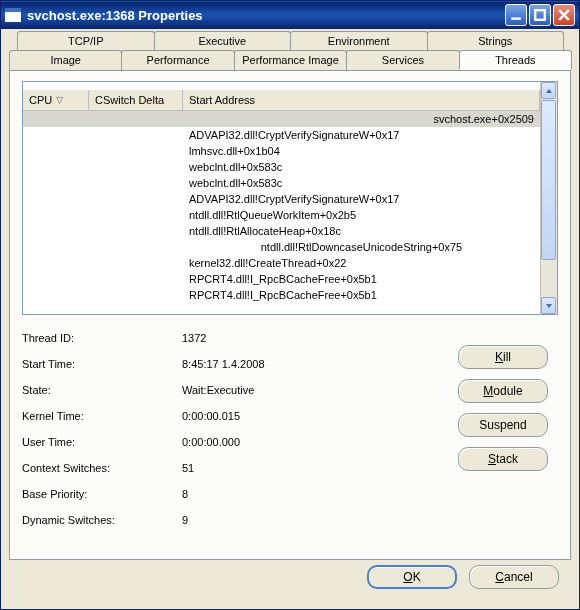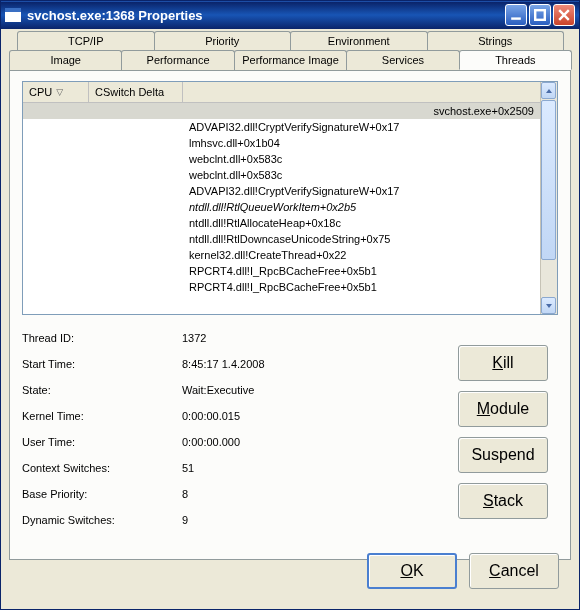--- a/index.html
+++ b/index.html
@@ -14,38 +14,38 @@
   .winbtn svg { width:12px; height:12px; }
   .client { position: absolute; top: 30px; left: 4px; right: 4px; bottom: 4px; }
   .tabs-row { position: relative; }
   .tabs-row ul { list-style: none; margin: 0; padding: 0; display: flex; }
   .tab { background: #ece9d8; border: 1px solid #919b9c; border-bottom: none; border-radius: 3px 3px 0 0; padding: 3px 0; flex: 1; text-align: center; position: relative; margin-right: -1px; cursor: default; }
   .row1 { margin: 0 12px 0 12px; }
   .row2 { margin: 0 4px; }
   .tab.active { background: #fcfcfa; border-bottom: 1px solid #fcfcfa; z-index: 2; }
   .tab-panel { border: 1px solid #919b9c; background: #fcfcfa; margin: 0 4px; height: 490px; position: relative; padding: 10px 12px; }
   .listview { border: 1px solid #7f9db9; background: #fff; height: 234px; position: relative; display: flex; }
-  .lv-body { flex: 1; overflow: hidden; position: relative; }
+  .lv-body { flex: 1; overflow: hidden; position: relative; margin-top: 8px; }
   .lv-header { display: flex; background: #ece9d8; height: 21px; border-bottom: 1px solid #c0c0c0; }
   .lv-col { border-right: 1px solid #c0c0c0; display:flex; align-items:center; padding: 0 6px; font-size: 11px; position: relative; }
   .lv-col .sort { margin-left: 4px; font-size:9px; color:#666; }
   .lv-rows { position: absolute; top: 21px; left: 0; right: 0; bottom: 0; overflow: hidden; }
   .lv-row { display: flex; height: 16px; align-items: center; white-space: nowrap; }
   .lv-row.selected { background: #d8d8d0; text-align: right; }
   .lv-cell { padding: 0 6px; overflow: hidden; }
   .scrollbar { width: 17px; background: #e9e7db; border-left: 1px solid #c6c3b6; position: relative; }
   .sbtn { width: 15px; height: 17px; margin: 0 auto; background: linear-gradient(to bottom,#dbeaff,#c1d7f5); border:1px solid #8ba8cf; border-radius:2px; display:flex; align-items:center; justify-content:center;}
   .sbtn.top { position:absolute; top:0; left:0; }
   .sbtn.bot { position:absolute; bottom:0; left:0; }
   .thumb { position:absolute; left:0; width:15px; top:18px; height:160px; background: linear-gradient(to bottom,#dbeaff,#c1d7f5); border:1px solid #8ba8cf; border-radius:2px;}
   .details { margin-top: 10px; display: flex; }
   .labels { width: 160px; line-height: 26px; }
   .values { flex: 1; line-height: 26px; }
   .detail-buttons { width: 100px; padding-top: 20px; }
-  .btn { width: 90px; height: 36px; margin-bottom: 10px; background: #ece9d8; border: 1px solid #919b9c; border-radius: 3px; display:flex; align-items:center; justify-content:center; font-size:16px; box-shadow: inset 1px 1px 0 #fff; }
+  .btn { width: 90px; height: 24px; margin-bottom: 10px; background: #ece9d8; border: 1px solid #919b9c; border-radius: 10px; display:flex; align-items:center; justify-content:center; font-size:12px; box-shadow: inset 1px 1px 0 #fff; }
   .btn .u { text-decoration: underline; }
   .dlgbtns { position: absolute; right: 16px; bottom: 6px; display: flex; gap: 12px; }
   .btn.ok { border: 2px solid #4a7fd0; }
 </style>
 </head>
 <body>
 
 <div class="window">
   <div class="titlebar">
     <span class="icon-box"></span>
@@ -64,21 +64,21 @@
         <svg viewBox="0 0 10 10">
           <path d="M1 1 L9 9 M9 1 L1 9" stroke="#fff" stroke-width="2"></path>
         </svg>
       </div>
   </div>
 
   <div class="client">
     <div class="tabs-row row1">
       <ul id="tabs-row1">
           <li class="tab">TCP/IP</li>
-          <li class="tab">Priority</li>
+          <li class="tab">Executive</li>
           <li class="tab">Environment</li>
           <li class="tab">Strings</li>
         </ul>
     </div>
     <div class="tabs-row row2">
       <ul id="tabs-row2">
           <li class="tab">Image</li>
           <li class="tab">Performance</li>
           <li class="tab">Performance Image</li>
           <li class="tab">Services</li>
@@ -91,20 +91,23 @@
       <div class="listview">
         <div class="lv-body">
           <div class="lv-header">
             <div class="lv-col" style="width:66px">
               <span>CPU</span>
               <span class="sort">▽</span>
             </div>
             <div class="lv-col" style="width:94px">
               <span>CSwitch Delta</span>
             </div>
+            <div class="lv-col" style="flex:1">
+              <span>Start Address</span>
+            </div>
           </div>
           <div class="lv-rows" id="lv-rows">
               <div class="lv-row selected">
                 <div class="lv-cell" style="width: 66px;"></div>
                 <div class="lv-cell" style="width: 94px;"></div>
                 <div class="lv-cell" style="flex: 1 1 0%;">svchost.exe+0x2509</div>
               </div>
               <div class="lv-row">
                 <div class="lv-cell" style="width: 66px;"></div>
                 <div class="lv-cell" style="width: 94px;"></div>
@@ -126,31 +129,31 @@
                 <div class="lv-cell" style="flex: 1 1 0%;">webclnt.dll+0x583c</div>
               </div>
               <div class="lv-row">
                 <div class="lv-cell" style="width: 66px;"></div>
                 <div class="lv-cell" style="width: 94px;"></div>
                 <div class="lv-cell" style="flex: 1 1 0%;">ADVAPI32.dll!CryptVerifySignatureW+0x17</div>
               </div>
               <div class="lv-row">
                 <div class="lv-cell" style="width: 66px;"></div>
                 <div class="lv-cell" style="width: 94px;"></div>
-                <div class="lv-cell" style="flex: 1 1 0%; font-style: italic;">ntdll.dll!RtlQueueWorkItem+0x2b5</div>
+                <div class="lv-cell" style="flex: 1 1 0%;">ntdll.dll!RtlQueueWorkItem+0x2b5</div>
               </div>
               <div class="lv-row">
                 <div class="lv-cell" style="width: 66px;"></div>
                 <div class="lv-cell" style="width: 94px;"></div>
                 <div class="lv-cell" style="flex: 1 1 0%;">ntdll.dll!RtlAllocateHeap+0x18c</div>
               </div>
               <div class="lv-row">
                 <div class="lv-cell" style="width: 66px;"></div>
                 <div class="lv-cell" style="width: 94px;"></div>
-                <div class="lv-cell" style="flex: 1 1 0%;">ntdll.dll!RtlDowncaseUnicodeString+0x75</div>
+                <div class="lv-cell" style="flex: 1 1 0%; text-align: center;">ntdll.dll!RtlDowncaseUnicodeString+0x75</div>
               </div>
               <div class="lv-row">
                 <div class="lv-cell" style="width: 66px;"></div>
                 <div class="lv-cell" style="width: 94px;"></div>
                 <div class="lv-cell" style="flex: 1 1 0%;">kernel32.dll!CreateThread+0x22</div>
               </div>
               <div class="lv-row">
                 <div class="lv-cell" style="width: 66px;"></div>
                 <div class="lv-cell" style="width: 94px;"></div>
                 <div class="lv-cell" style="flex: 1 1 0%;">RPCRT4.dll!I_RpcBCacheFree+0x5b1</div>

